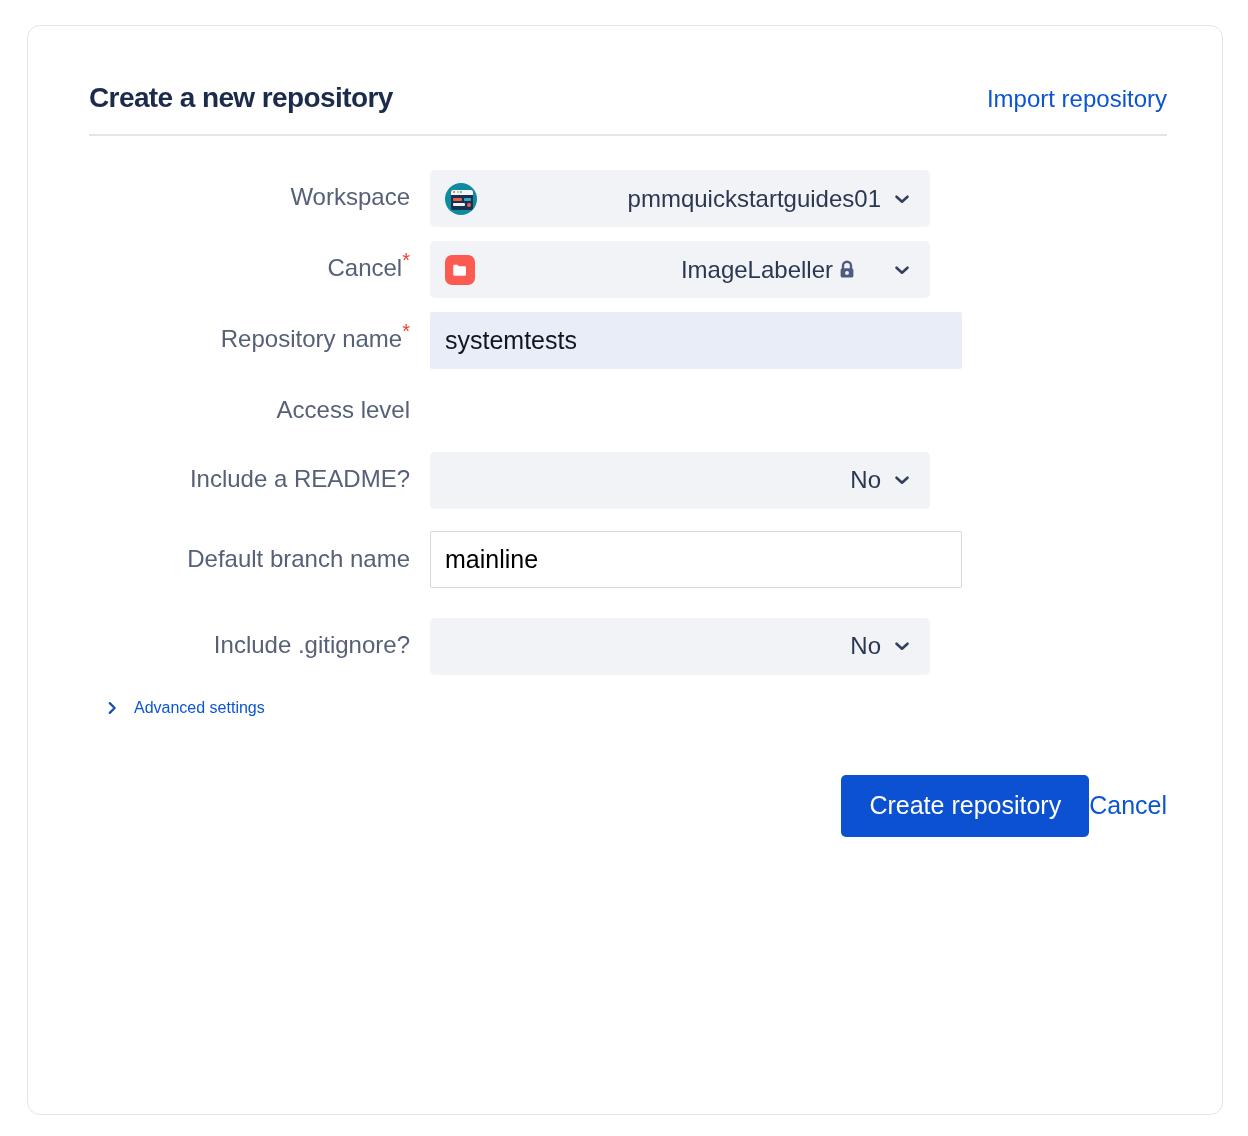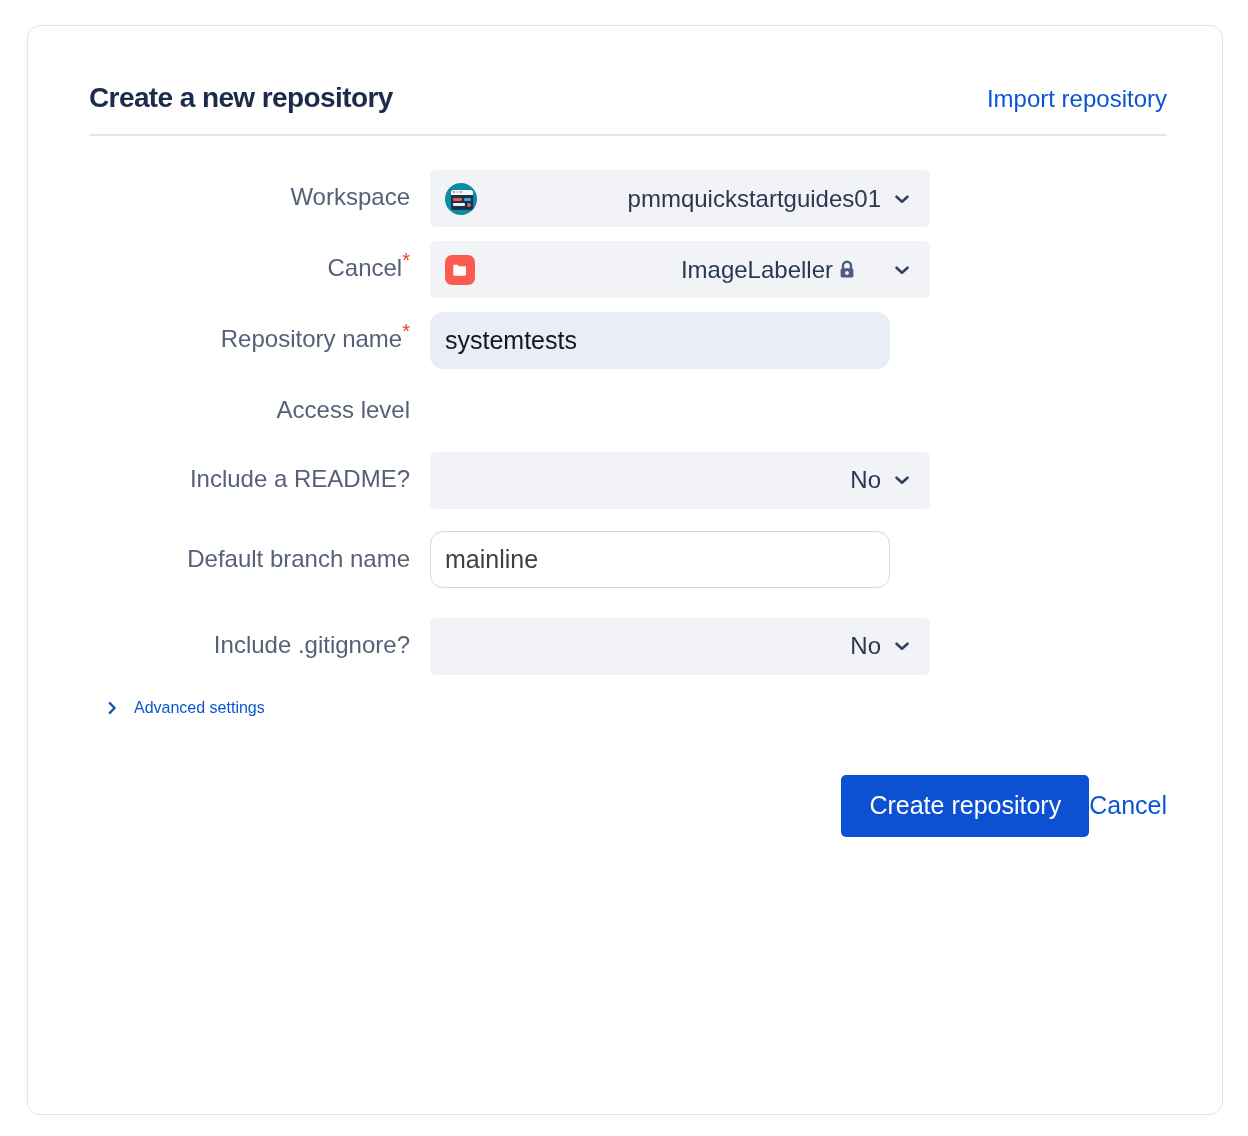--- a/index.html
+++ b/index.html
@@ -183,37 +183,37 @@
     width: 28px;
     height: 28px;
     display: inline-flex;
     align-items: center;
     justify-content: center;
     margin-right: 20px;
   }
 
   
   .text-input {
-    width: 460px;
+    width: 532px;
     height: 57px;
-    border-radius: 13px;
+    border-radius: 2px;
     font-size: 25px;
     padding: 0 14px;
     font-family: "Liberation Sans", sans-serif;
     outline: none;
     color: #11161f;
   }
   .text-input.focused {
     background: #e9edf8;
     border: 1px solid #e9edf8;
   }
   .text-input.plain {
     background: #ffffff;
     border: 1px solid #d5d8e0;
-    color: #404040;
+    color: #000000;
   }
 
   
   .access-row { margin-bottom: 0; }
   .checkline {
     display: flex;
     align-items: center;
     height: 57px;
     padding-top: 2px;
   }

